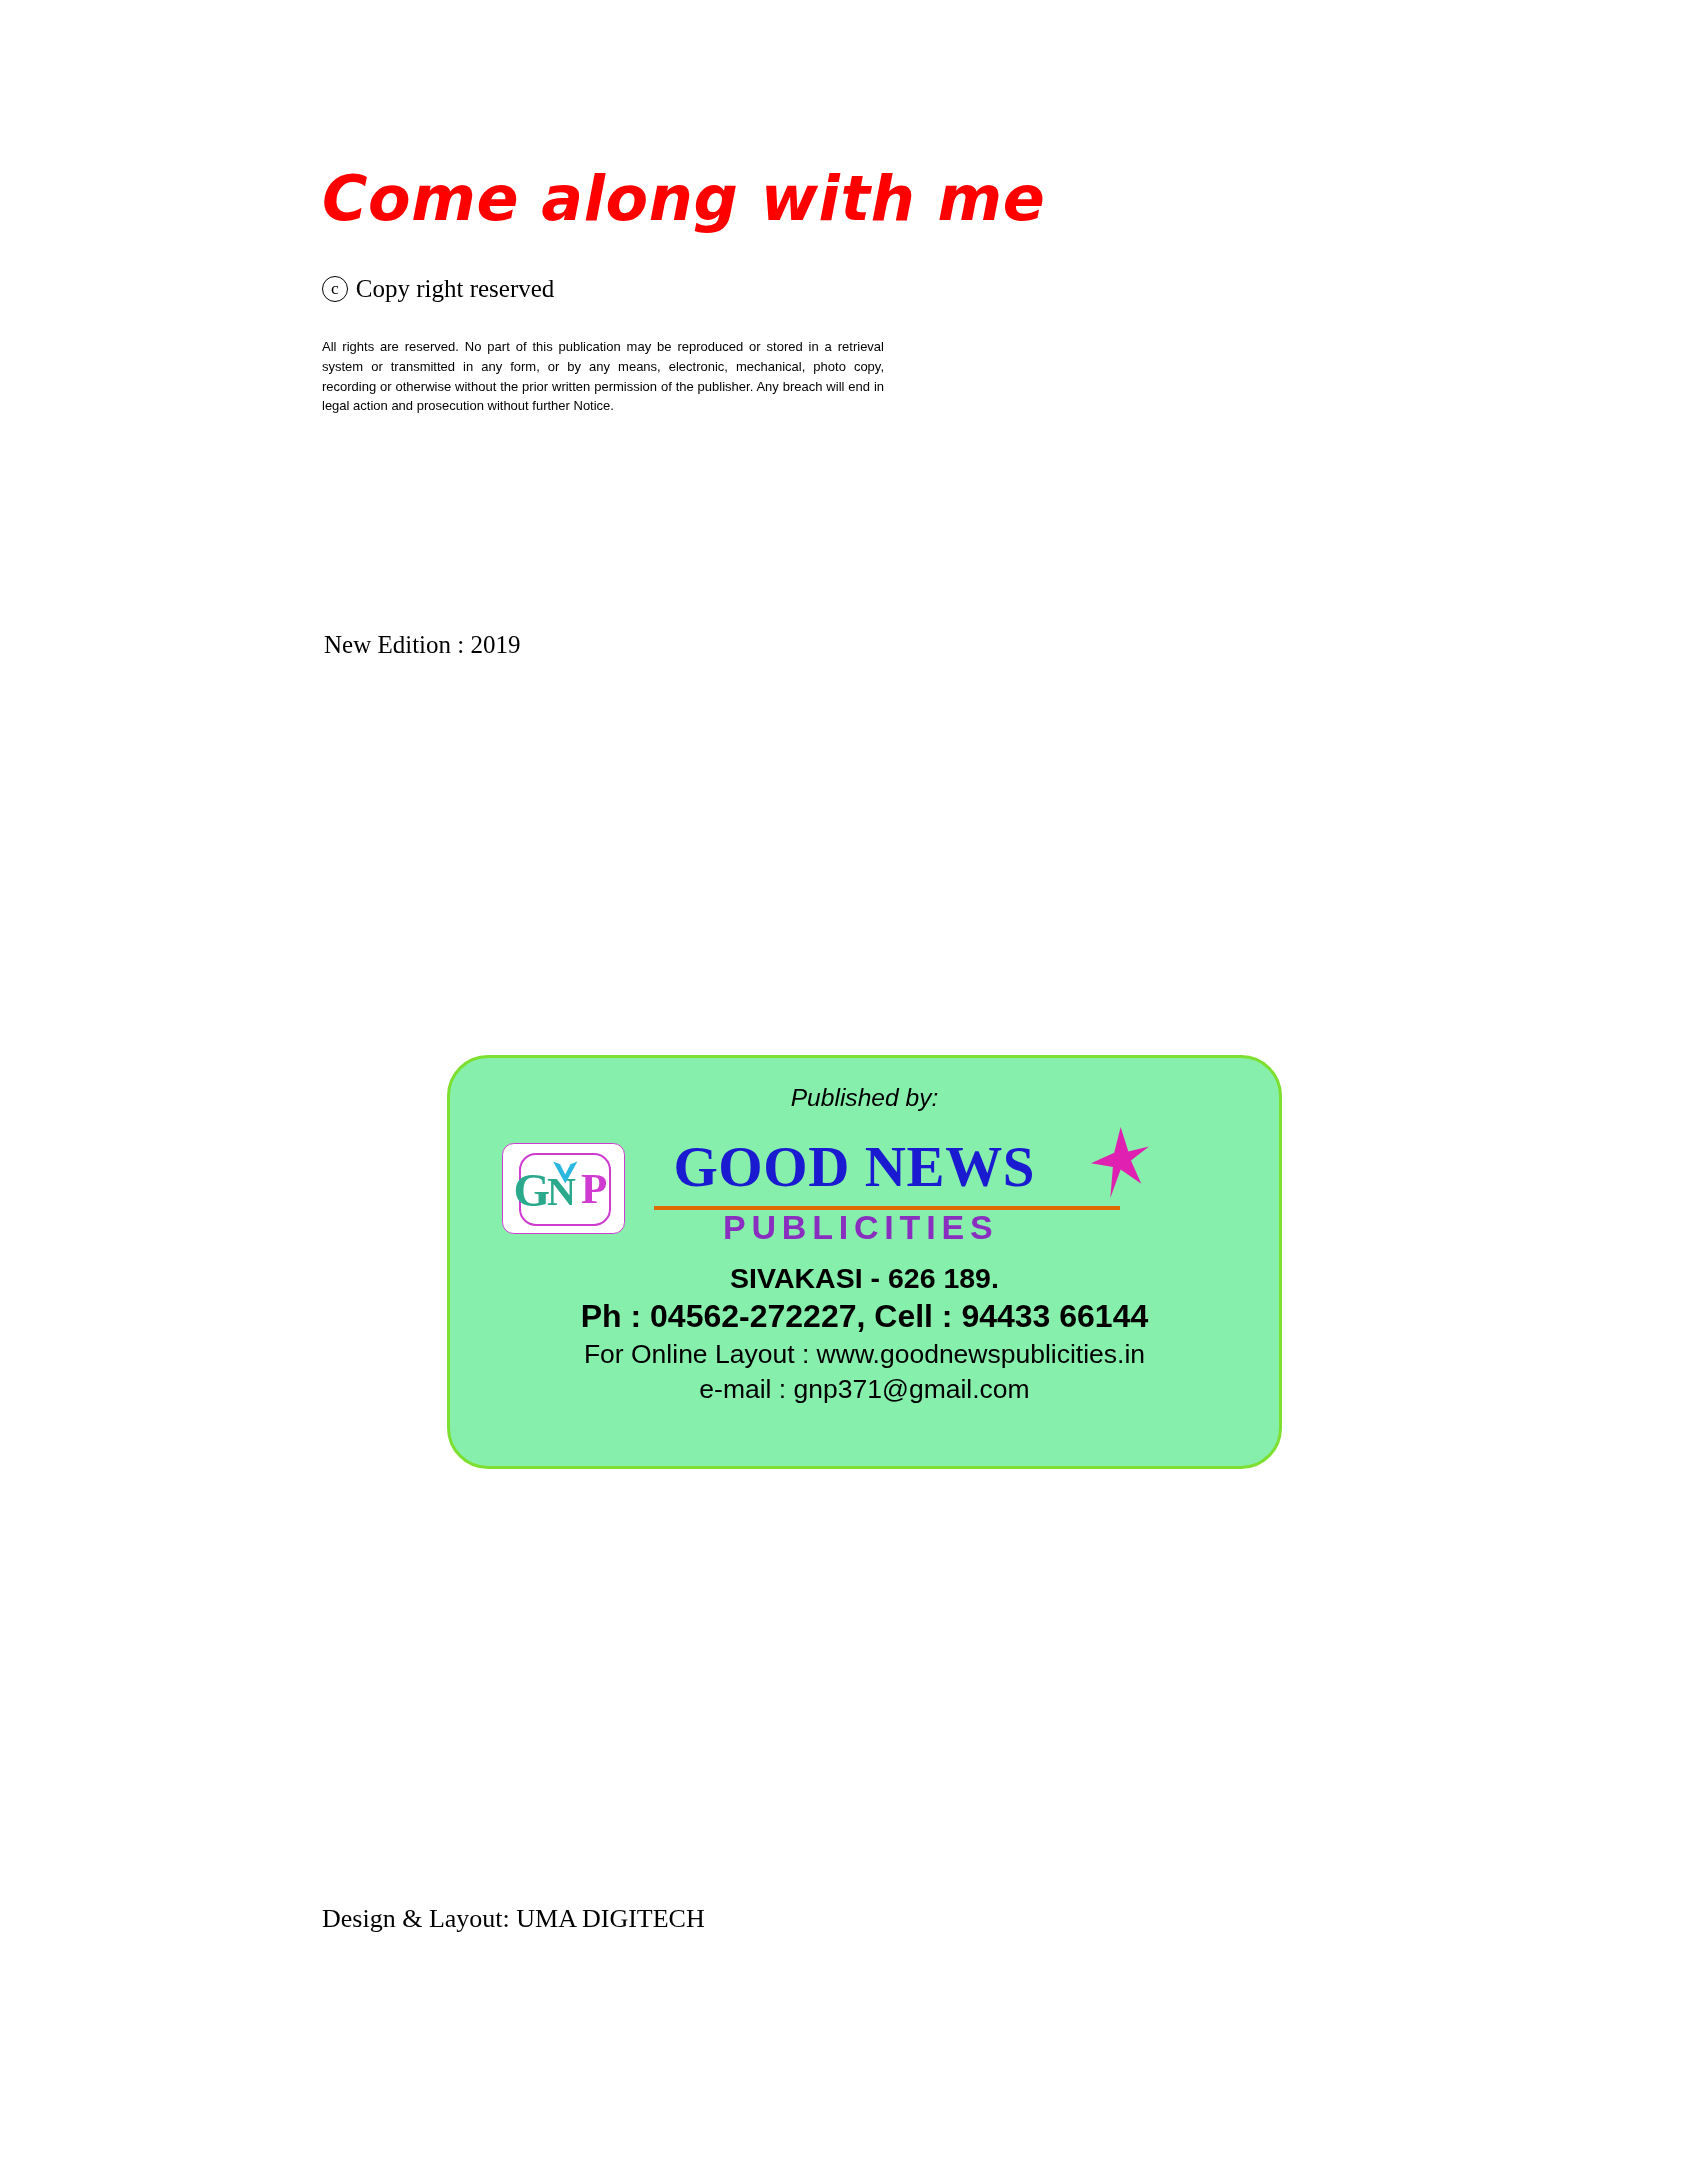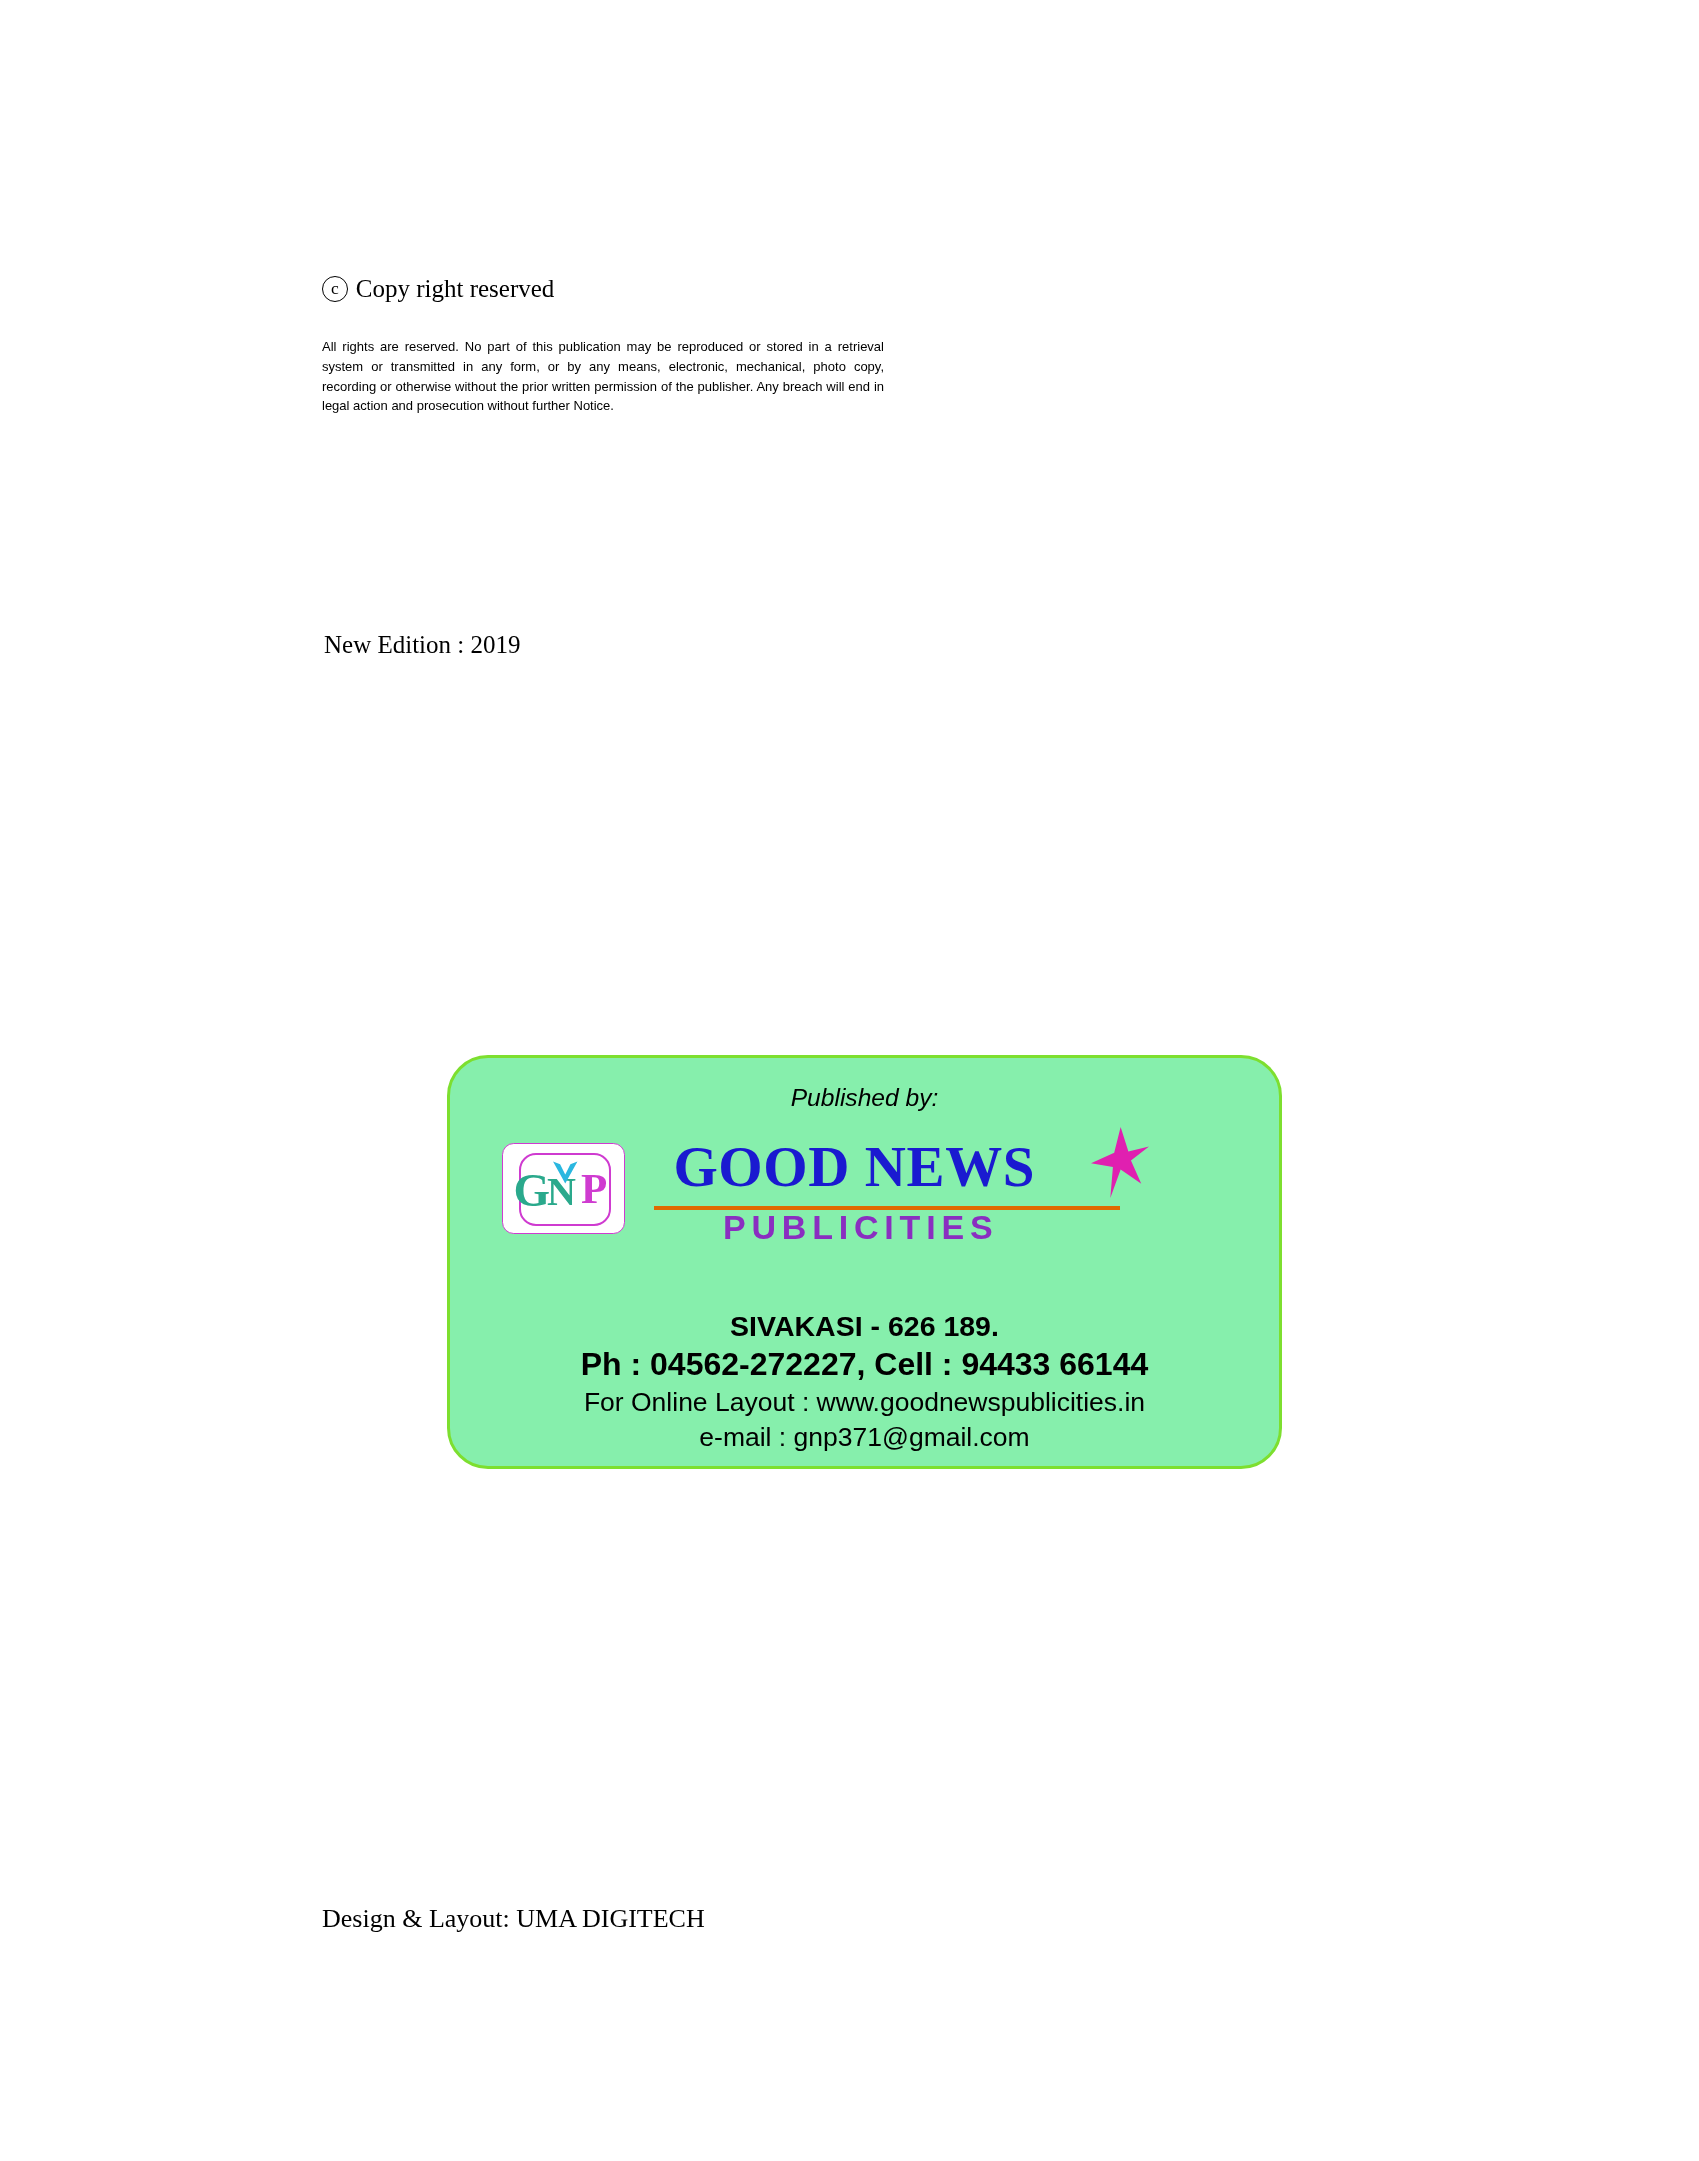--- a/index.html
+++ b/index.html
@@ -229,21 +229,20 @@
   }
 
   .addr-block {
     position: absolute;
     left: 0;
     top: 202px;
     width: 100%;
     text-align: center;
     font-family: "Liberation Sans", sans-serif;
     color: #000;
-    margin-top: 48px;
   }
   .addr-line1 {
     font-weight: bold;
     font-size: 28.5px;
     line-height: 1.28;
   }
   .addr-line2 {
     font-weight: bold;
     font-size: 32px;
     line-height: 1.28;
@@ -264,20 +263,21 @@
     top: 1904px;
     font-family: "Liberation Serif", serif;
     font-size: 26px;
   }
 </style>
 </head>
 <body>
 
 <div class="page">
 
+  <div class="book-title">Come along with me</div>
 
   <div class="copyright-line">
     <span class="c-mark">c</span>
     <span class="copyright-text">Copy right reserved</span>
   </div>
 
   <div class="rights-para">All rights are reserved. No part of this publication may be reproduced or stored in a retrieval system or transmitted in any form, or by any means, electronic, mechanical, photo copy, recording or otherwise without the prior written permission of the publisher. Any breach will end in legal action and prosecution without further Notice.</div>
 
   <div class="edition">New Edition : 2019</div>
 

